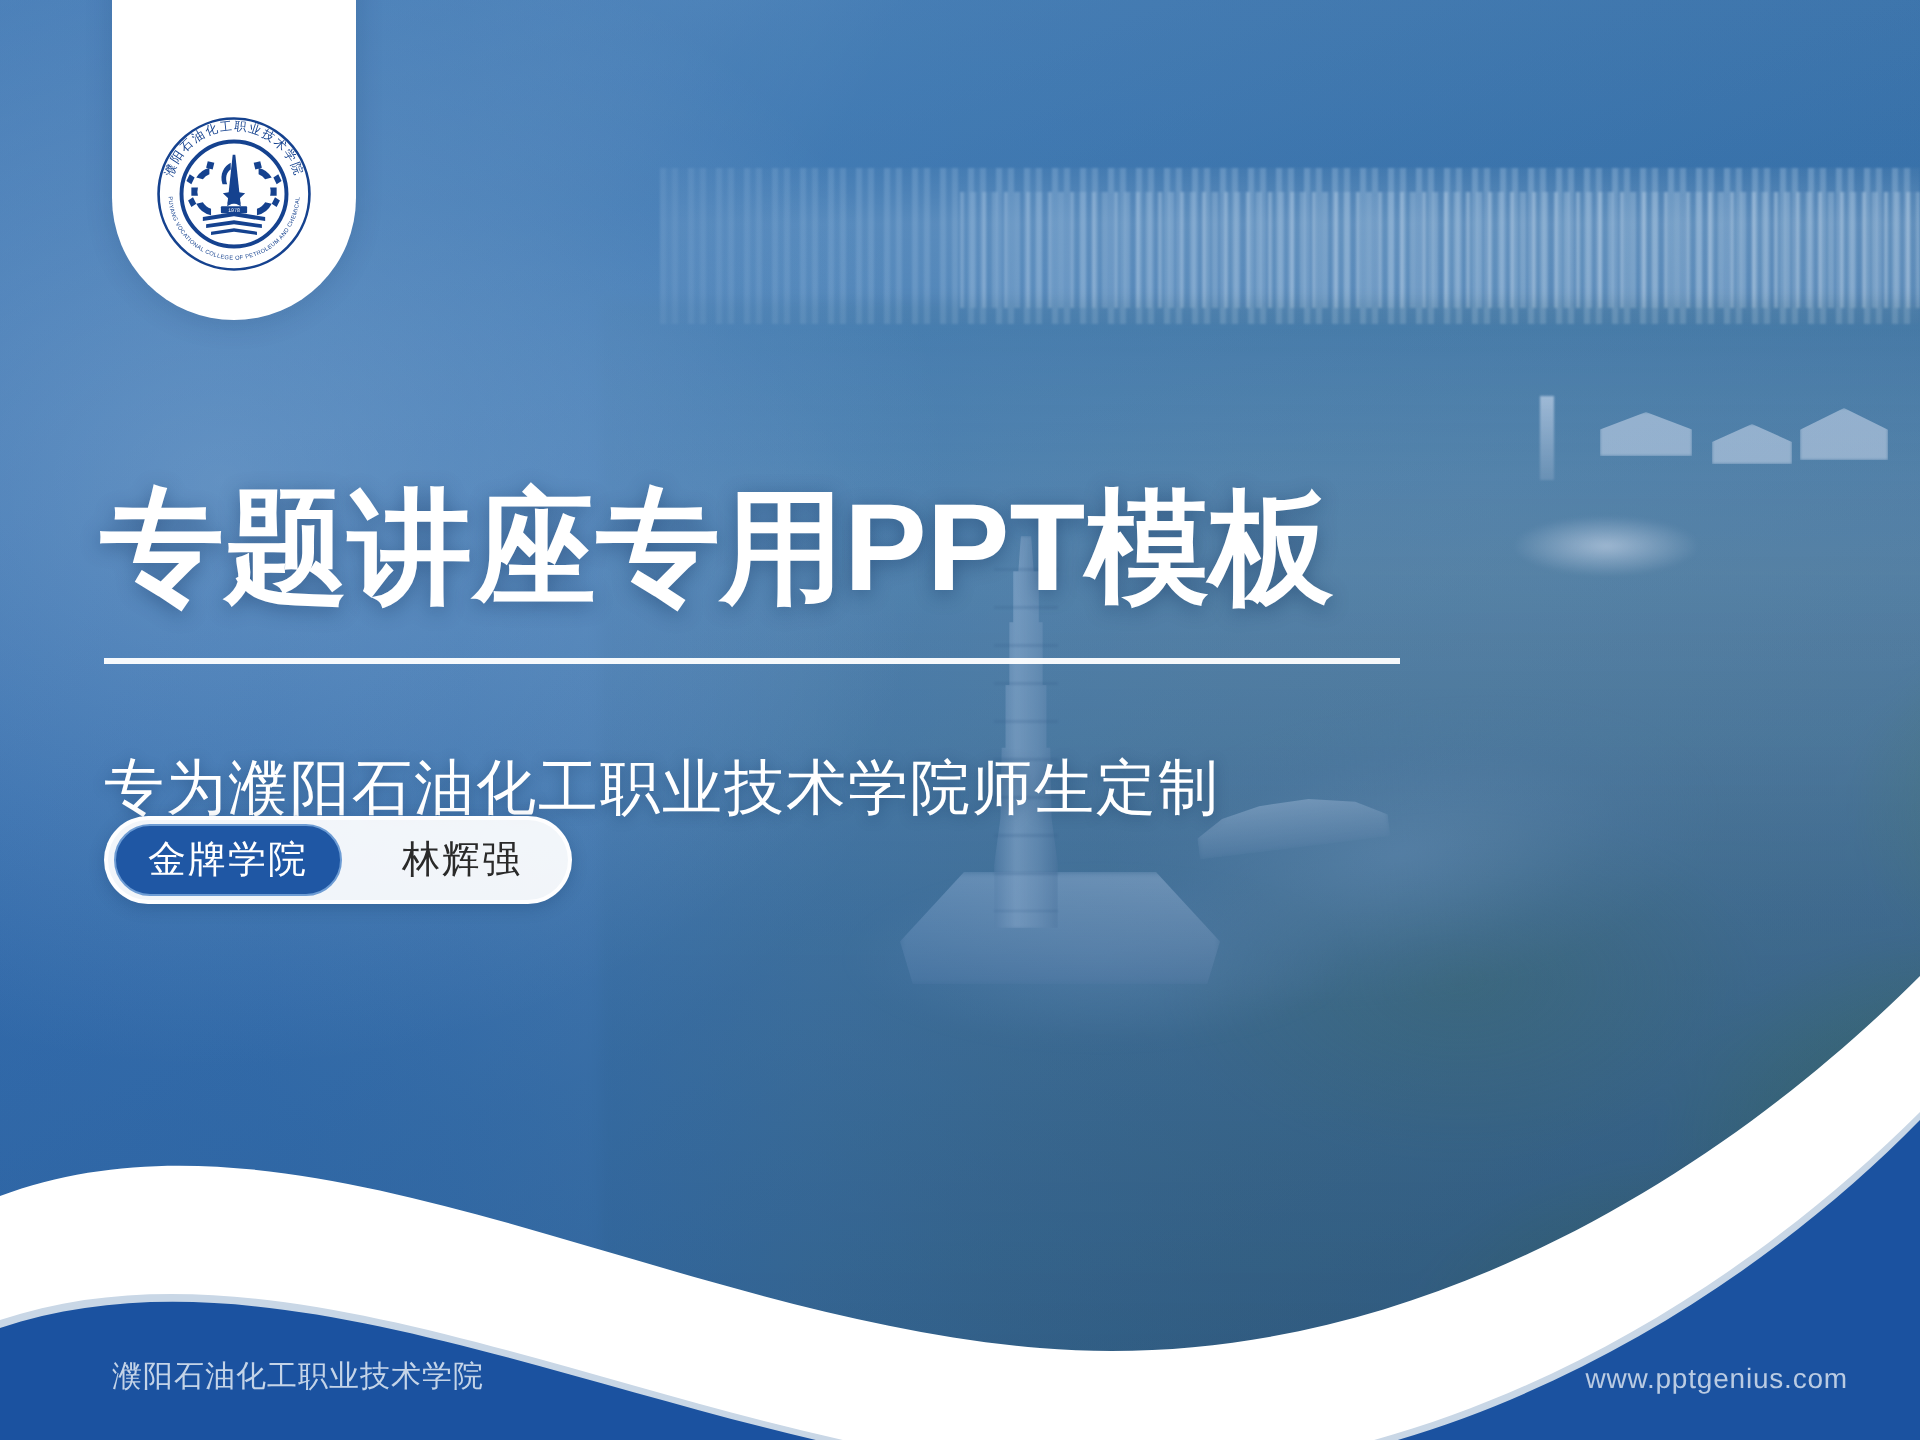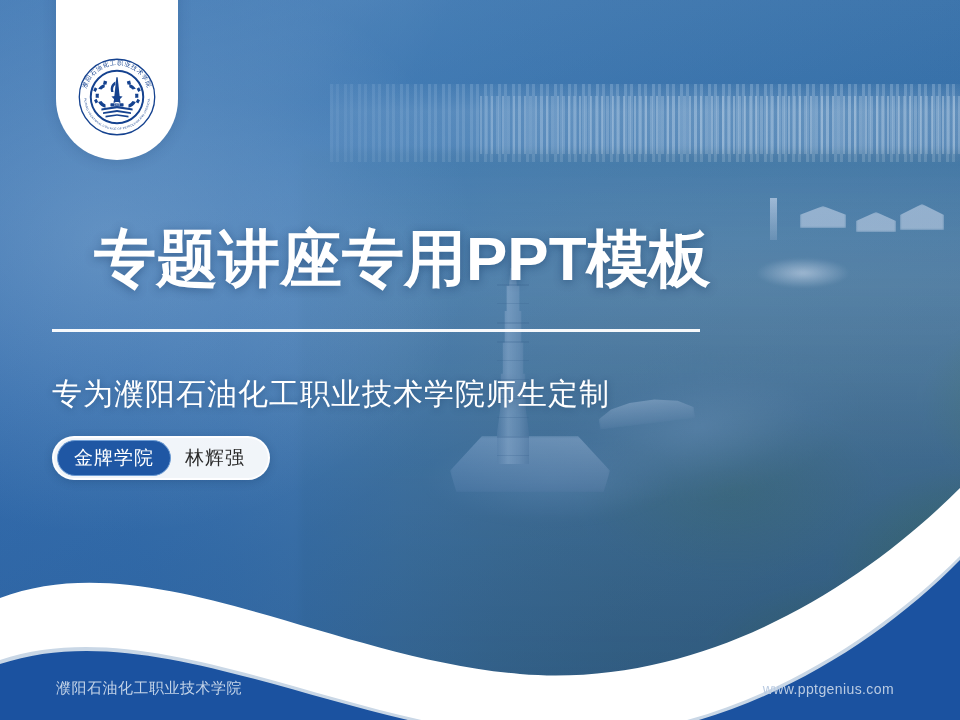--- a/index.html
+++ b/index.html
@@ -196,29 +196,28 @@
   }
   .logo-emblem {
     position: absolute;
     left: 76px; top: 56px;
     width: 82px; height: 82px;
   }
 
   
   .title {
     position: absolute;
-    left: 50px; top: 228px;
+    left: 50px; top: 244px;
     font-size: 62px;
     font-weight: bold;
     color: #ffffff;
     letter-spacing: 0px;
     line-height: 1.0;
     white-space: nowrap;
     text-shadow: 0 2px 10px rgba(12,44,86,0.42);
-    margin-left: 44px;
   }
   .divider {
     position: absolute;
     left: 52px; top: 329px;
     width: 648px; height: 3px;
     background: #ffffff;
     opacity: 0.95;
   }
   .subtitle {
     position: absolute;
@@ -227,21 +226,21 @@
     color: #ffffff;
     letter-spacing: 1px;
     white-space: nowrap;
     text-shadow: 0 1px 7px rgba(12,44,86,0.40);
     margin-top: 24px;
   }
 
   
   .badge {
     position: absolute;
-    left: 52px; top: 436px;
+    left: 52px; top: 408px;
     height: 44px;
     display: flex;
     align-items: center;
     padding: 3px;
     border-radius: 24px;
     background: rgba(255,255,255,0.93);
     border: 2px solid rgba(255,255,255,0.95);
     box-shadow: 0 2px 8px rgba(10,40,80,0.22);
   }
   .badge-pill {
@@ -250,38 +249,38 @@
     padding: 0 16px;
     border-radius: 20px;
     background: #1f57a4;
     border: 1.5px solid #6d9cd4;
     color: #ffffff;
     font-size: 19px;
     letter-spacing: 1px;
     white-space: nowrap;
   }
   .badge-name {
-    padding: 0 20px 0 14px;
+    padding: 0 20px 0 30px;
     color: #2a2a2a;
     font-size: 19px;
     letter-spacing: 1px;
     white-space: nowrap;
   }
 
   
   .footer-left {
     position: absolute;
     left: 56px; bottom: 22px;
     color: #c4d4e8;
     font-size: 15px;
     letter-spacing: 0.5px;
   }
   .footer-right {
     position: absolute;
-    right: 66px; bottom: 23px;
+    right: 36px; bottom: 23px;
     color: #bacbe2;
     font-size: 14px;
     letter-spacing: 0.4px;
   }
 </style>
 </head>
 <body>
 
 <div class="slide">
 

